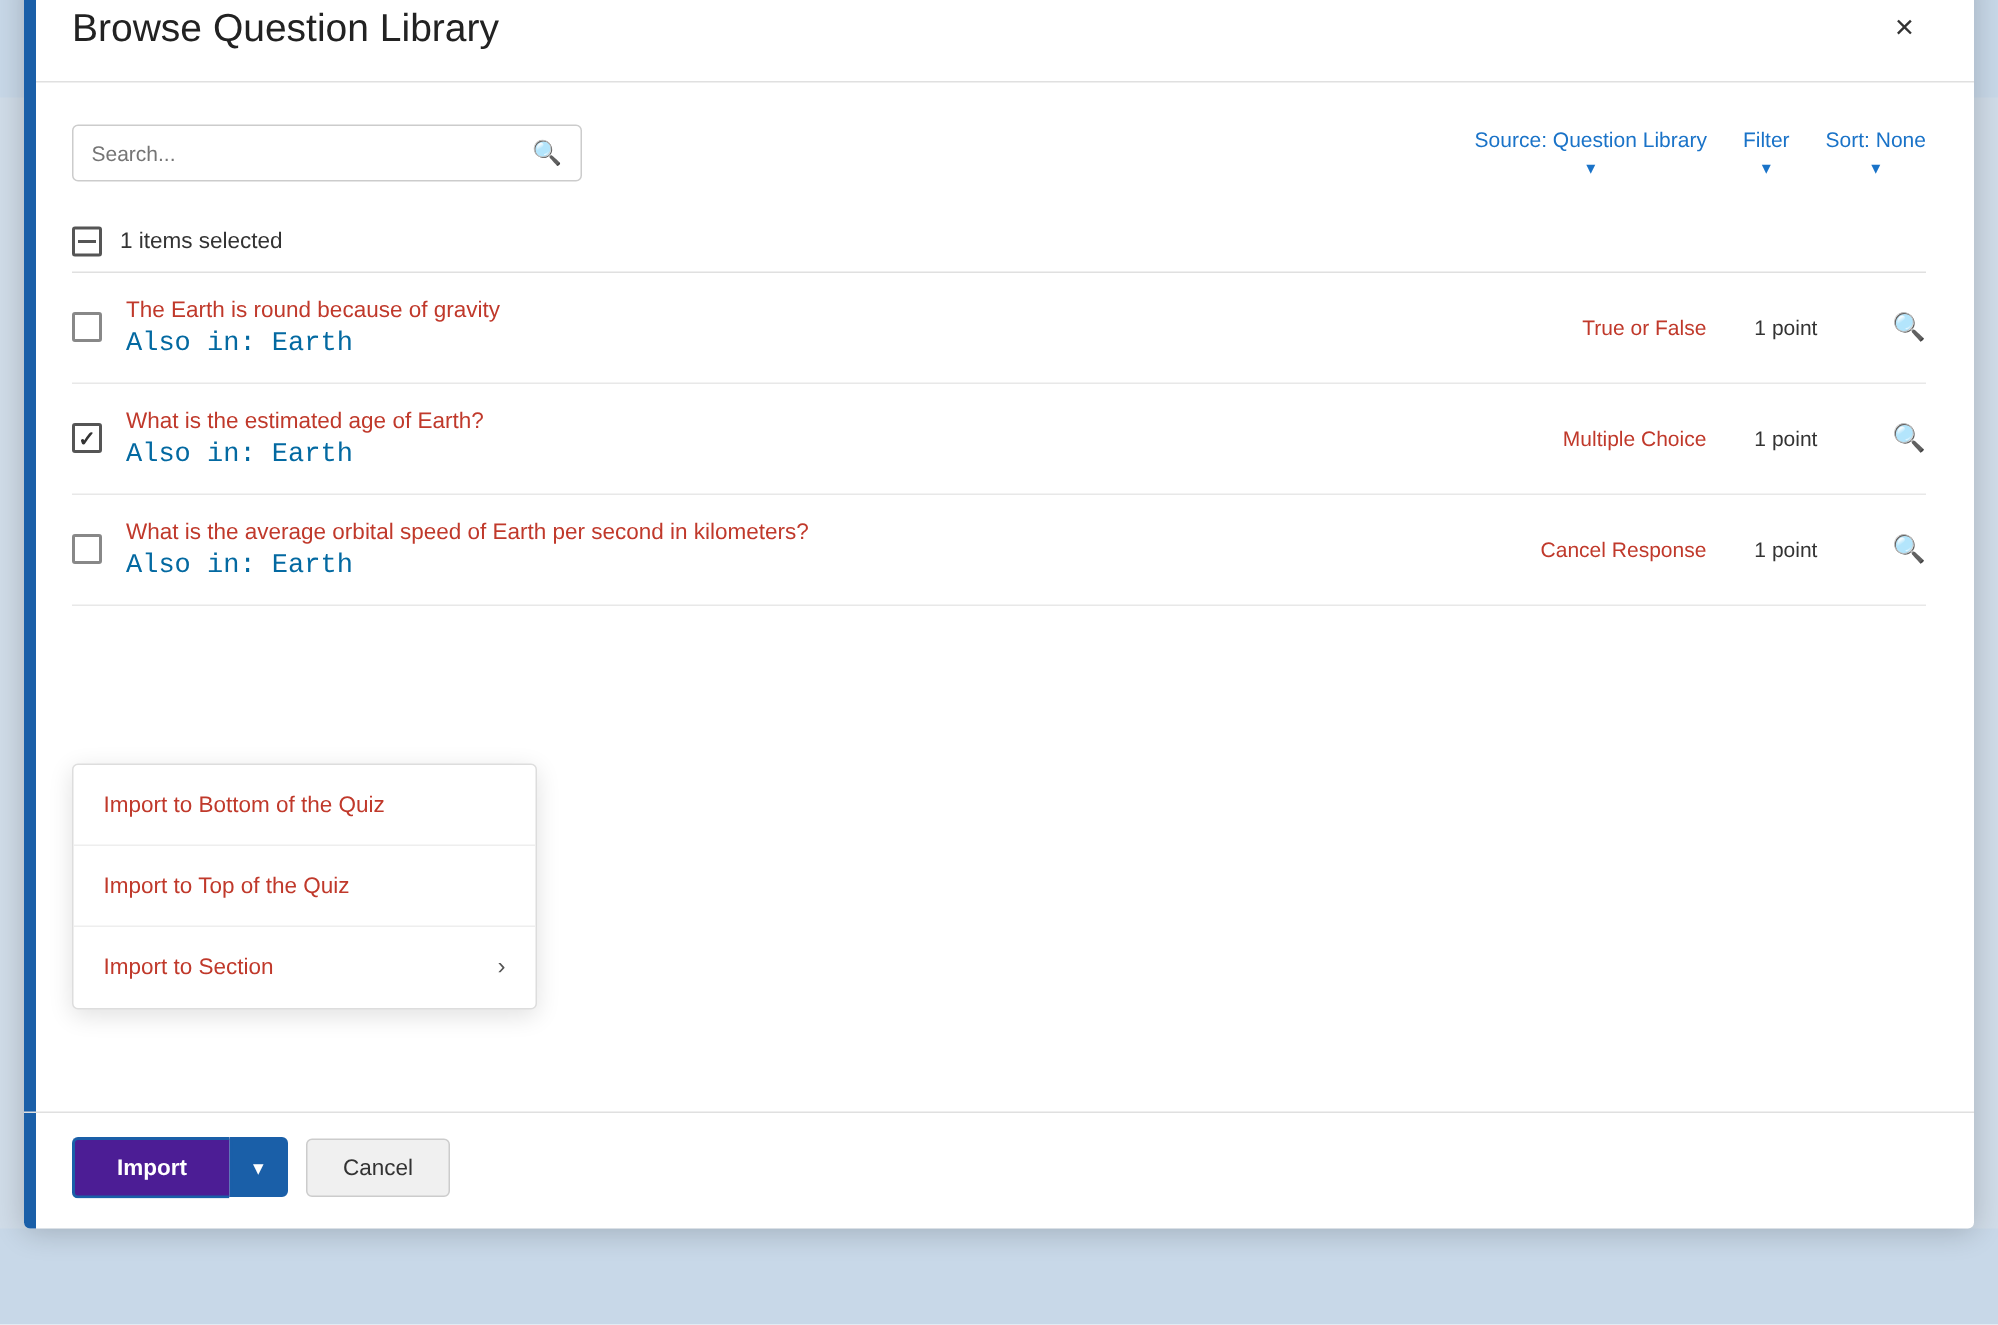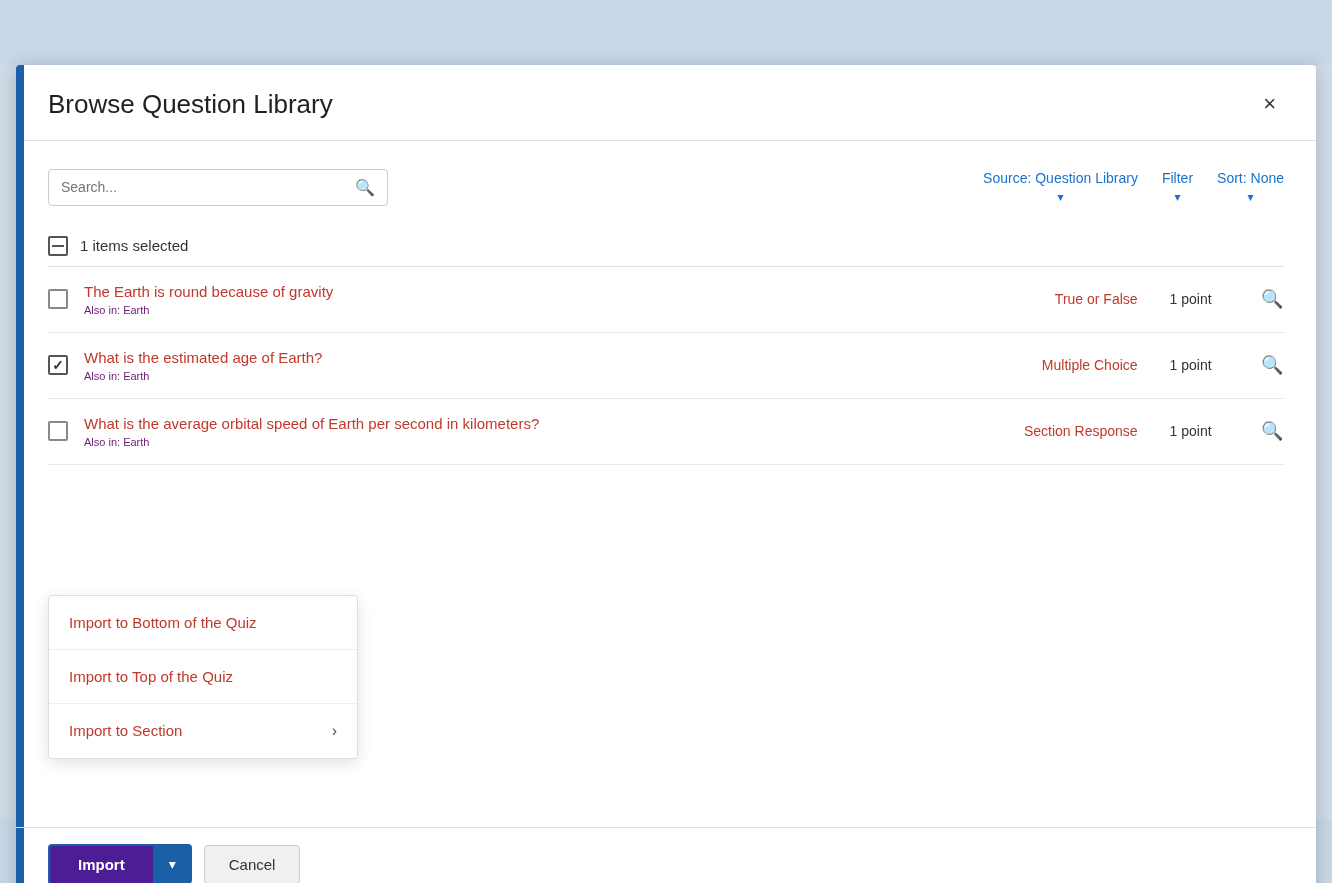--- a/index.html
+++ b/index.html
@@ -11,21 +11,21 @@
       justify-content: center;
       min-height: 100vh;
       font-size: 14px;
     }
     .modal-overlay {
       position: relative;
       width: 1332px;
       height: 754px;
       background: #d0dce8;
       display: flex;
-      align-items: flex-start;
+      align-items: flex-end;
       justify-content: center;
     }
     .modal {
       background: #fff;
       border-radius: 4px;
       width: 1300px;
       min-height: 840px;
       position: relative;
       box-shadow: 0 2px 20px rgba(0,0,0,0.2);
       display: flex;
@@ -168,22 +168,23 @@
     }
     .question-info {
       flex: 1;
     }
     .question-title {
       color: #c0392b;
       font-size: 15px;
       margin-bottom: 4px;
     }
     .question-subtitle {
-      color: #701a75;
-      font-size: 11px;
+      color: #0369a1;
+      font-size: 18px;
+      font-family: Liberation Mono, monospace;
     }
     .question-meta {
       display: flex;
       align-items: center;
       gap: 32px;
     }
     .question-type {
       color: #c0392b;
       font-size: 14px;
       min-width: 140px;
@@ -351,21 +352,21 @@
           </div>
         </div>
 
         <div class="question-row">
           <div class="checkbox"></div>
           <div class="question-info">
             <div class="question-title">What is the average orbital speed of Earth per second in kilometers?</div>
             <div class="question-subtitle">Also in: Earth</div>
           </div>
           <div class="question-meta">
-            <span class="question-type">Section Response</span>
+            <span class="question-type">Cancel Response</span>
             <span class="question-points">1 point</span>
             <span class="preview-icon">🔍</span>
           </div>
         </div>
 
       </div>
 
       <div class="dropdown-menu">
         <div class="dropdown-item">
           <span>Import to Bottom of the Quiz</span>

